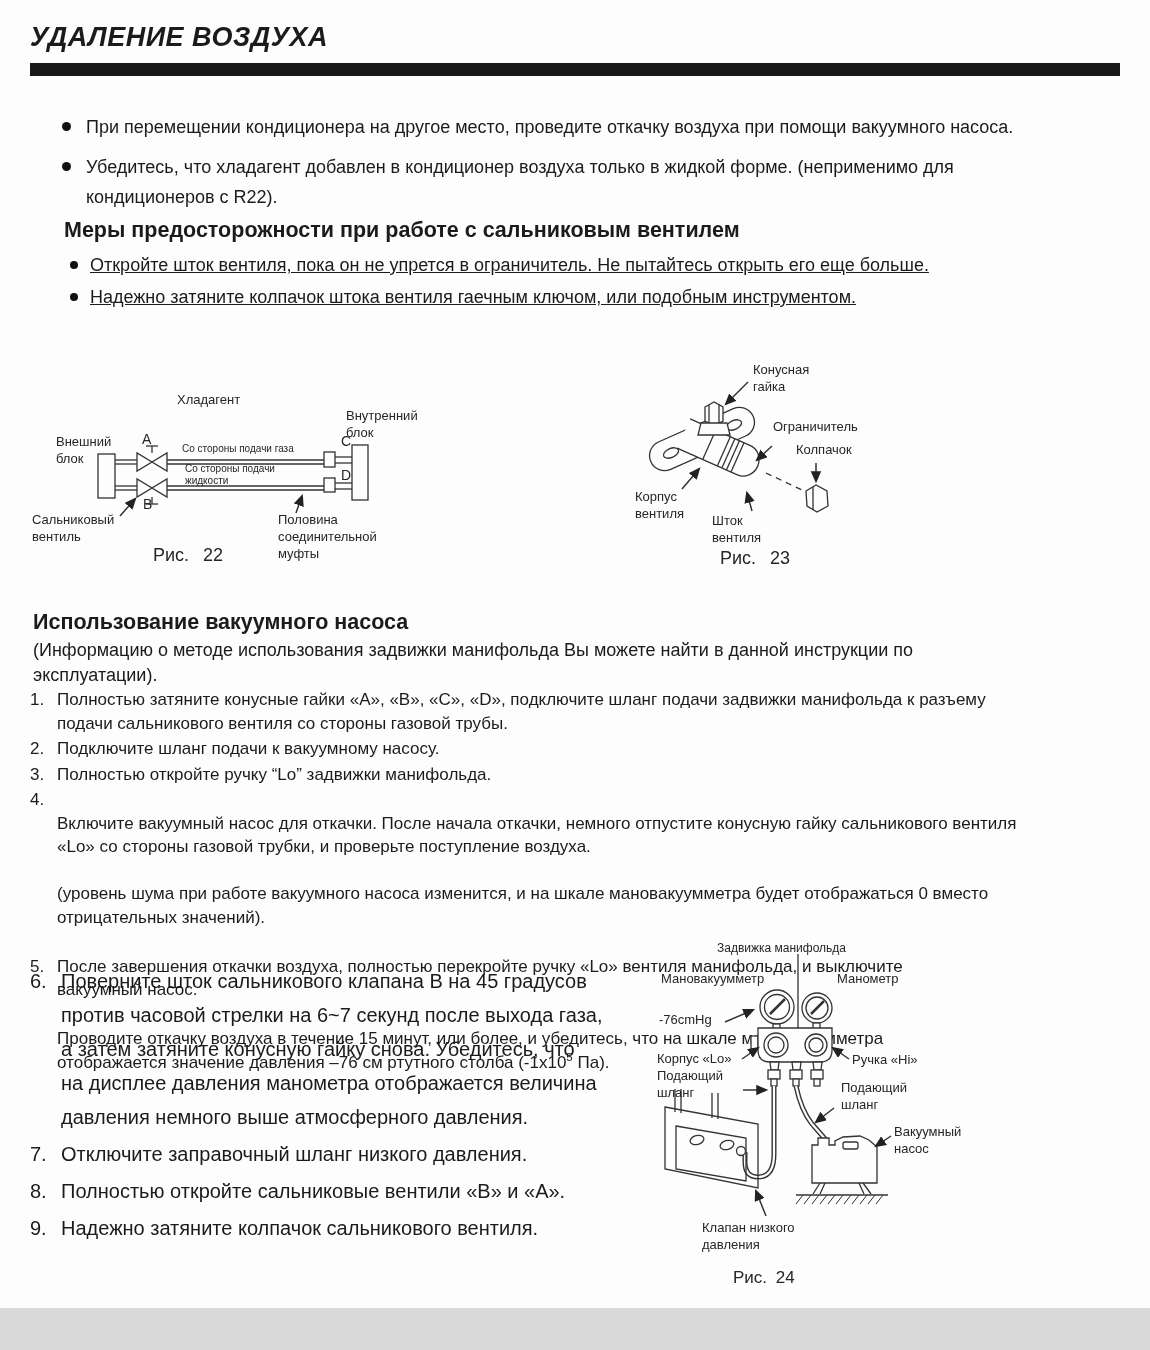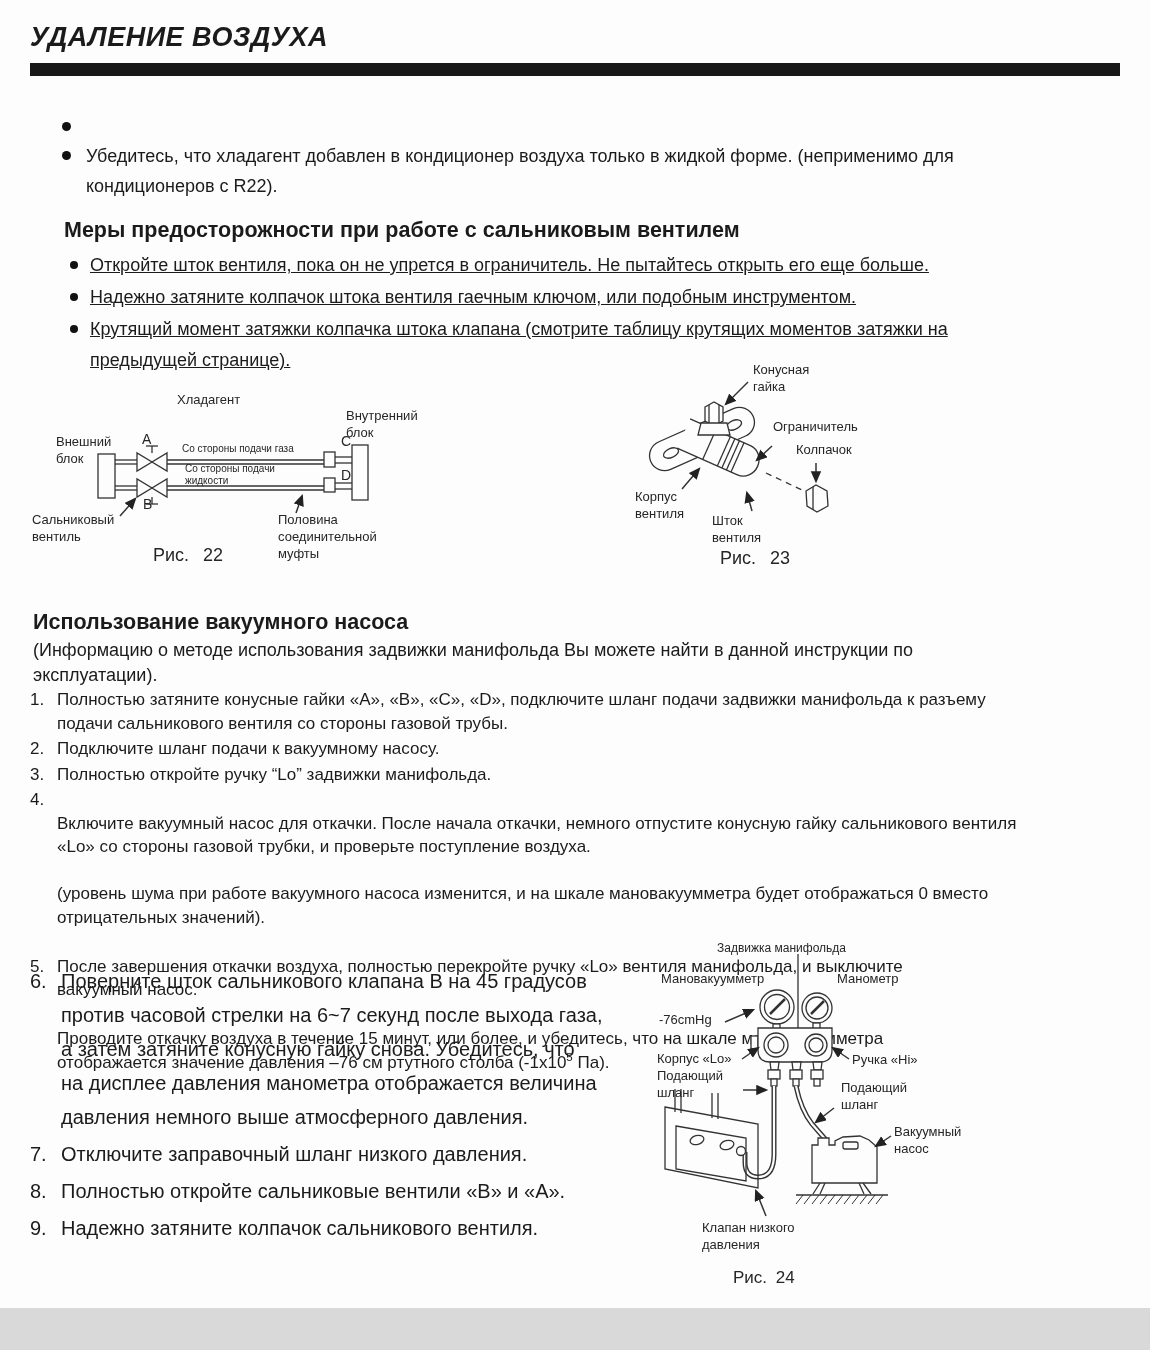--- a/index.html
+++ b/index.html
@@ -49,42 +49,38 @@
 <body>
 
 <div class="page">
 
   <div class="title">УДАЛЕНИЕ ВОЗДУХА</div>
   <div class="bar"></div>
 
   <div class="blist intro">
     <div class="bullet">
       <span class="dot"></span>
+      <span class="btxt">При перемещении кондиционера на другое место, проведите откачку воздуха при помощи вакуумного насоса.</span>
     </div>
     <div class="bullet">
       <span class="dot"></span>
       <span class="btxt">Убедитесь, что хладагент добавлен в кондиционер воздуха только в жидкой форме. (неприменимо для
 кондиционеров с R22).</span>
     </div>
   </div>
 
   <div class="sec-head" style="left:64px; top:218px;">Меры предосторожности при работе с сальниковым вентилем</div>
   <div class="blist prec">
     <div class="bullet">
       <span class="dot"></span>
       <span class="btxt">Откройте шток вентиля, пока он не упрется в ограничитель. Не пытайтесь открыть его еще больше.</span>
     </div>
     <div class="bullet">
       <span class="dot"></span>
       <span class="btxt">Надежно затяните колпачок штока вентиля гаечным ключом, или подобным инструментом.</span>
-    </div>
-    <div class="bullet">
-      <span class="dot"></span>
-      <span class="btxt">Крутящий момент затяжки колпачка штока клапана (смотрите таблицу крутящих моментов затяжки на
-предыдущей странице).</span>
     </div>
   </div>
 
   <div class="fig" id="fig22" style="left:30px; top:383px; width:435px; height:205px;">
     <svg width="435" height="205" viewBox="0 0 435 205">
       <defs>
         <marker id="ah22" markerWidth="9" markerHeight="8" refX="6.5" refY="3.5" orient="auto">
           <path d="M0,0 L8,3.5 L0,7 Z" fill="#222"></path>
         </marker>
       </defs>

